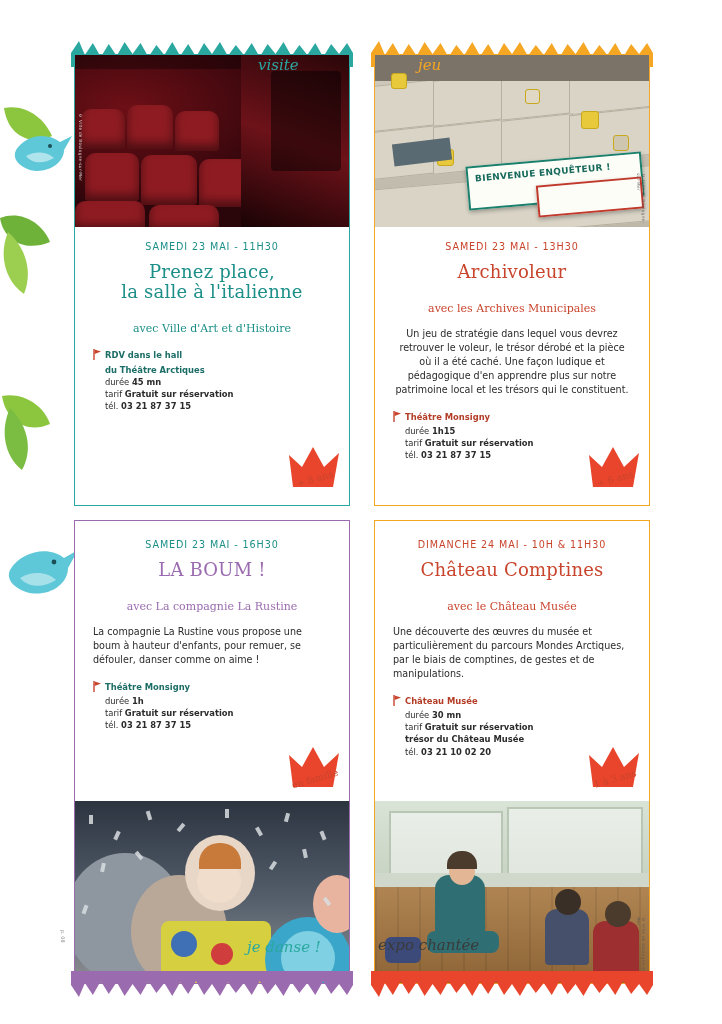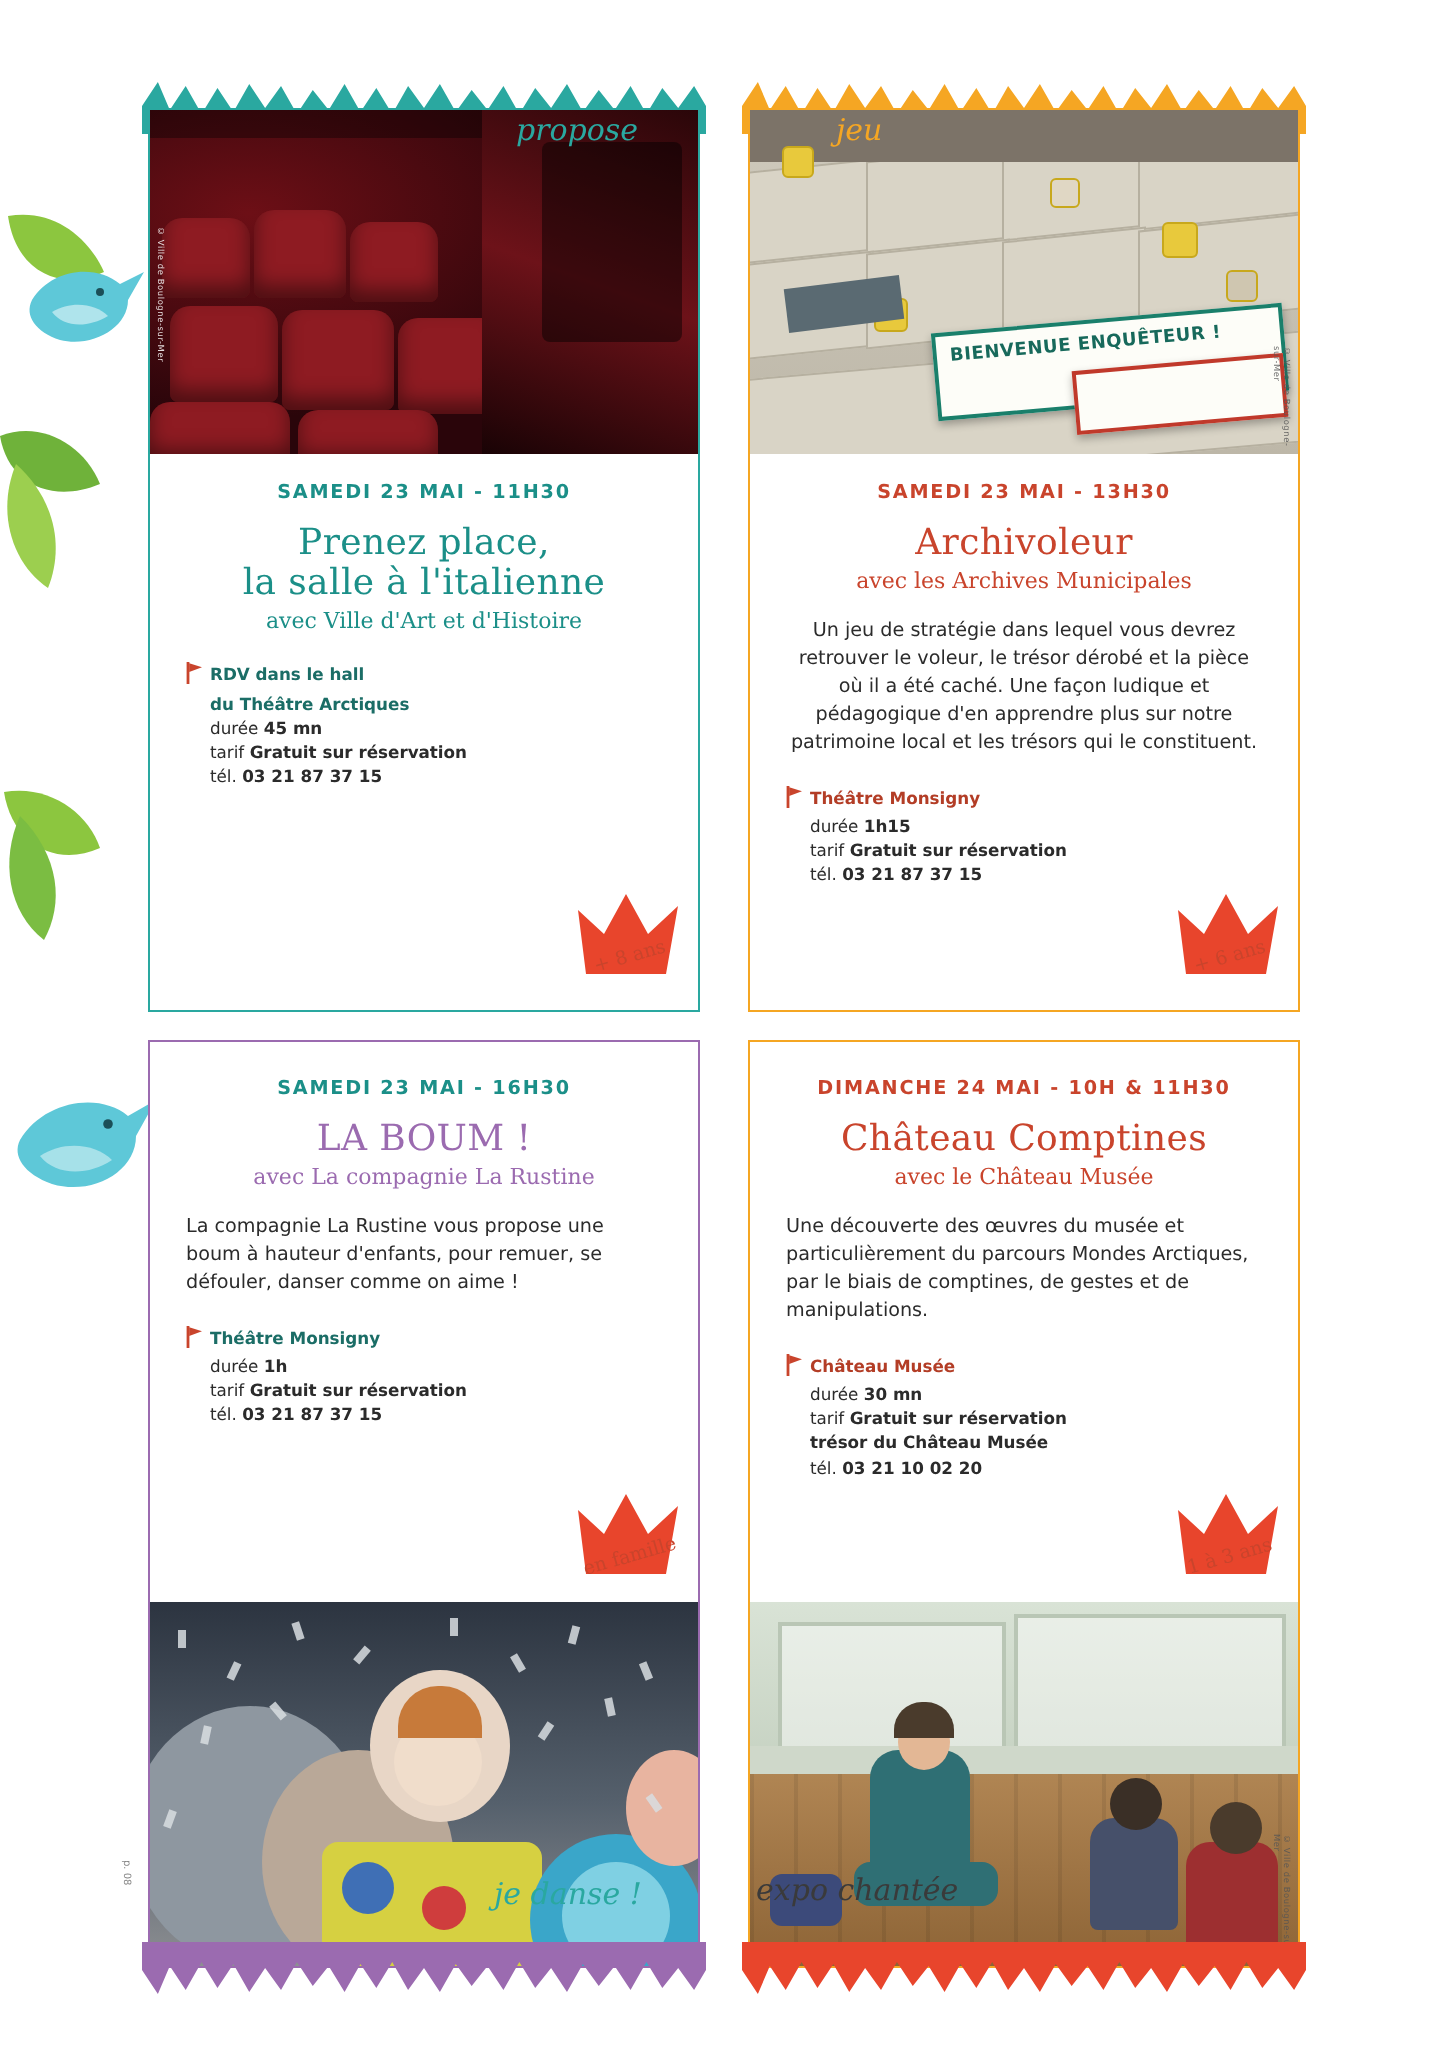--- a/index.html
+++ b/index.html
@@ -135,21 +135,21 @@
   .credit.dark { color: #555; }
 
   
   .body-area {
     padding: 10px 18px 8px 18px;
     position: relative;
   }
   .date {
     text-align: center;
     font-size: 9.6px;
-    font-weight: bold;
+    font-weight: normal;
     letter-spacing: .9px;
     margin: 4px 0 10px;
   }
   .tl .date, .bl .date { color: #1b8f88; }
   .tr .date, .br .date { color: #c9442c; }
 
   .title {
     text-align: center;
     font-family: "DejaVu Serif", serif;
     font-size: 18px;
@@ -157,21 +157,21 @@
     letter-spacing: .2px;
   }
   .title.teal  { color: #1b8f88; }
   .title.red   { color: #c9442c; }
   .title.purple{ color: #9b6bb0; }
 
   .subtitle {
     text-align: center;
     font-family: "DejaVu Serif", serif;
     font-size: 11px;
-    margin-top: 2px;
+    margin-top: 20px;
   }
   .subtitle.teal   { color: #1b8f88; }
   .subtitle.red    { color: #c9442c; }
   .subtitle.purple { color: #9b6bb0; }
 
   .desc {
     margin-top: 12px;
     font-size: 9.6px;
     line-height: 1.45;
     color: #2b2b2b;
@@ -552,16 +552,16 @@
 
     <div class="torn" style="bottom:-14px;">
       <svg viewBox="0 0 284 26" preserveAspectRatio="none">
         <path d="M0 0 L0 14 L8 26 L14 12 L22 24 L30 10 L38 23 L46 11 L54 25 L62 13 L70 24 L78 10 L86 22 L94 12 L102 25 L110 11 L118 23 L126 10 L134 24 L142 13 L150 25 L158 11 L166 22 L174 12 L182 24 L190 10 L198 23 L206 13 L214 25 L222 11 L230 22 L238 12 L246 24 L254 10 L262 23 L270 13 L278 24 L284 14 L284 0 Z" fill="#e8452c"></path>
       </svg>
     </div>
   </div>
 
 </div>
 
-<div class="hand teal" style="left:258px; top:56px;">propose</div>
+<div class="hand teal" style="left:258px; top:56px;">visite</div>
 <div class="hand orange" style="left:418px; top:56px;">jeu</div>
 <div class="hand teal" style="left:247px; top:938px;">je danse !</div>
 <div class="hand dark" style="left:378px; top:936px;">expo chantée</div>
 
 </body></html>

